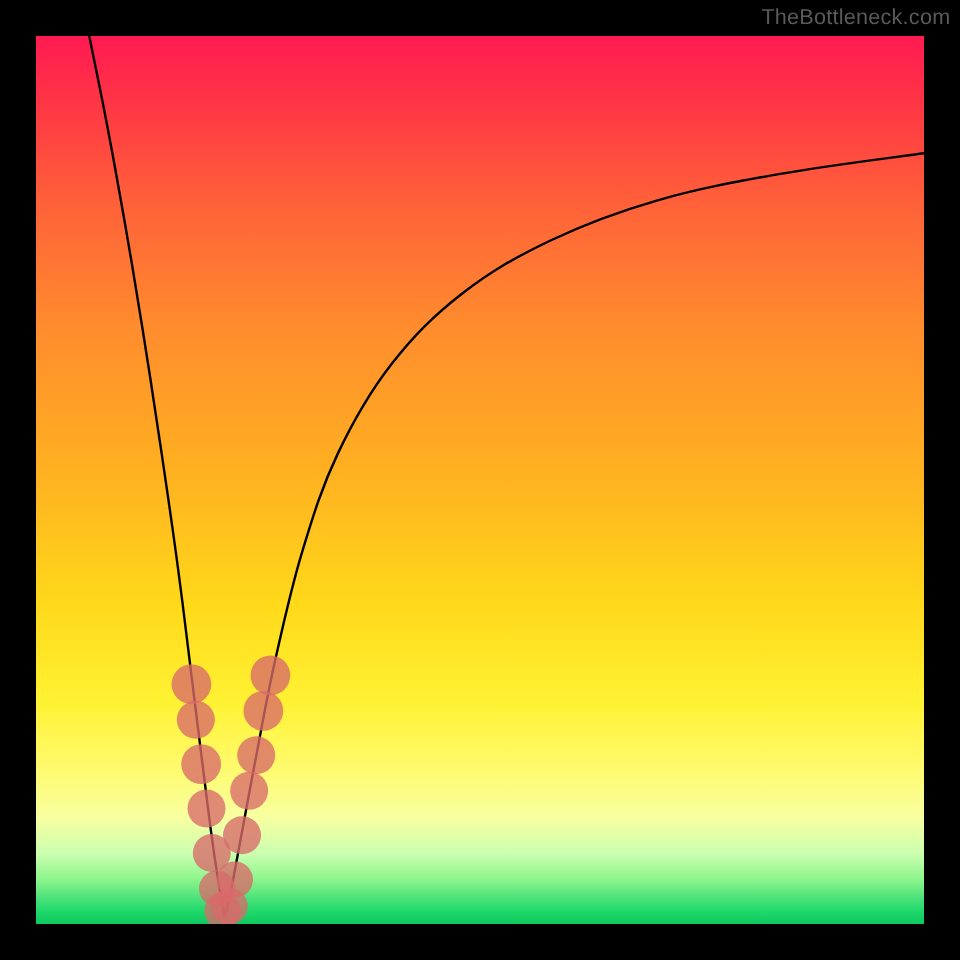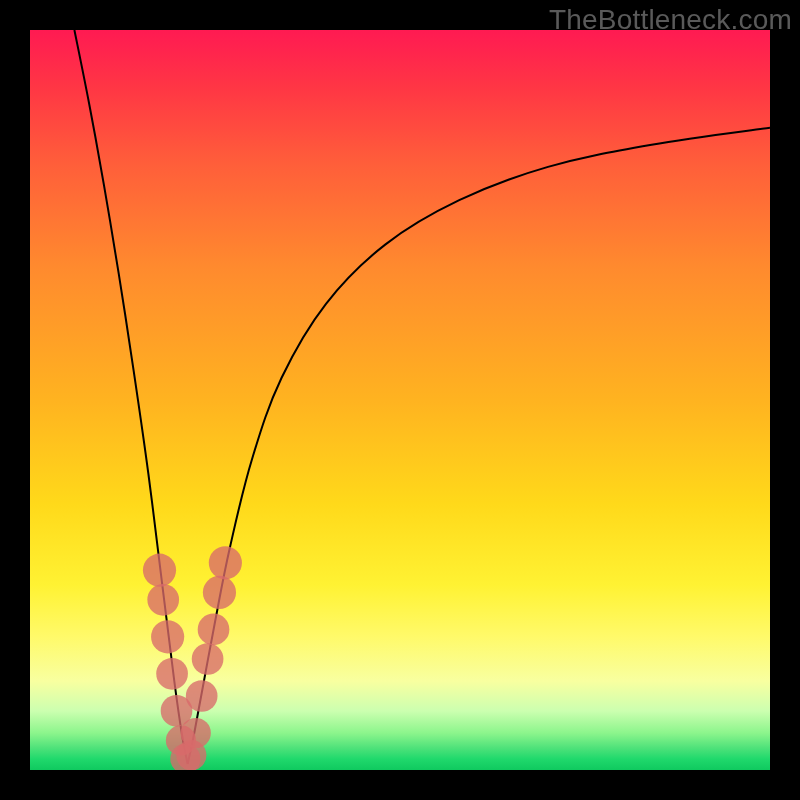--- a/index.html
+++ b/index.html
@@ -49,21 +49,21 @@
       #4fe27a 97%,
       #20d96c 98.5%,
       #0fc95f 100%
     );
   }
   .watermark {
     position: absolute;
     top: 4px;
     right: 8px;
     color: #5a5a5a;
-    font-size: 28px;
+    font-size: 18px;
     font-weight: 400;
     letter-spacing: 0.2px;
     user-select: none;
   }
   svg.curves {
     position: absolute;
     top: 0;
     left: 0;
     width: 100%;
     height: 100%;

